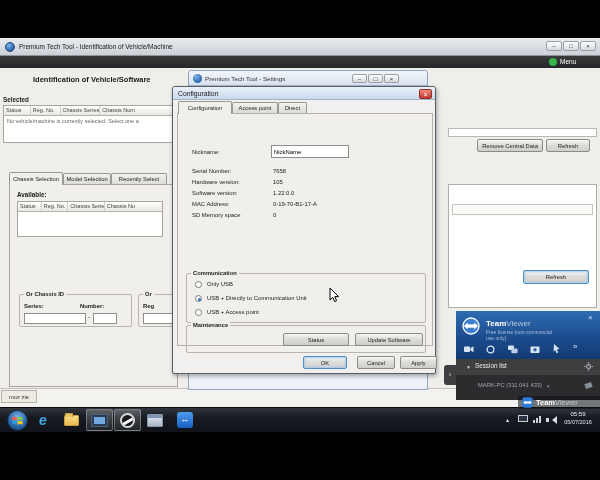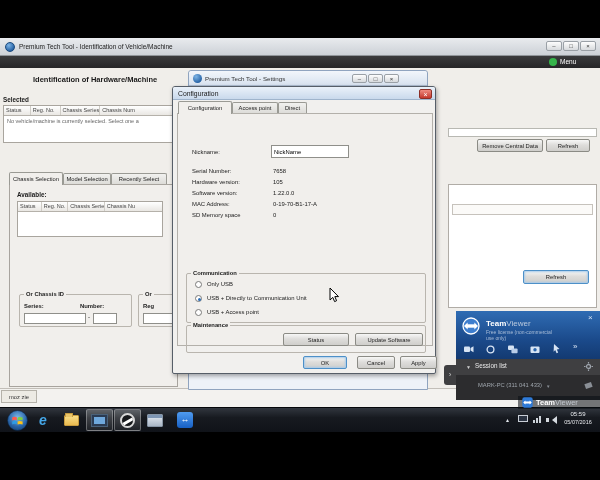--- a/index.html
+++ b/index.html
@@ -76,21 +76,21 @@
       <span class="abs winbtn" style="left:545px;top:3px">–</span>
       <span class="abs winbtn" style="left:562px;top:3px">□</span>
       <span class="abs winbtn" style="left:579px;top:3px">×</span>
     </div>
 
     <div class="abs menubar" style="left:0;top:18px;width:600px;height:12px">
       <div class="abs" style="left:549px;top:2px;width:8px;height:8px;border-radius:50%;background:#35b44a"></div>
       <div class="abs" style="left:560px;top:0;font-size:6.5px;line-height:12px;color:#fff">Menu</div>
     </div>
 
-    <div class="abs" style="left:33px;top:37px;font-size:7.5px;font-weight:bold">Identification of Hardware/Machine</div>
+    <div class="abs" style="left:33px;top:37px;font-size:7.5px;font-weight:bold">Identification of Vehicle/Software</div>
 
     <div class="abs" style="left:3px;top:58px;font-size:6.3px;font-weight:bold">Selected</div>
     <div class="abs tbl" style="left:3px;top:67px;width:228px;height:38px">
       <div class="thead">
         <div class="th" style="width:27px">Status</div>
         <div class="th" style="width:30px">Reg. No.</div>
         <div class="th" style="width:40px">Chassis Series</div>
         <div class="th" style="width:131px;border-right:none">Chassis Num</div>
       </div>
       <div style="font-size:5.5px;color:#666;padding:2px 0 0 3px;white-space:nowrap;overflow:hidden">No vehicle/machine is currently selected. Select one a</div>

